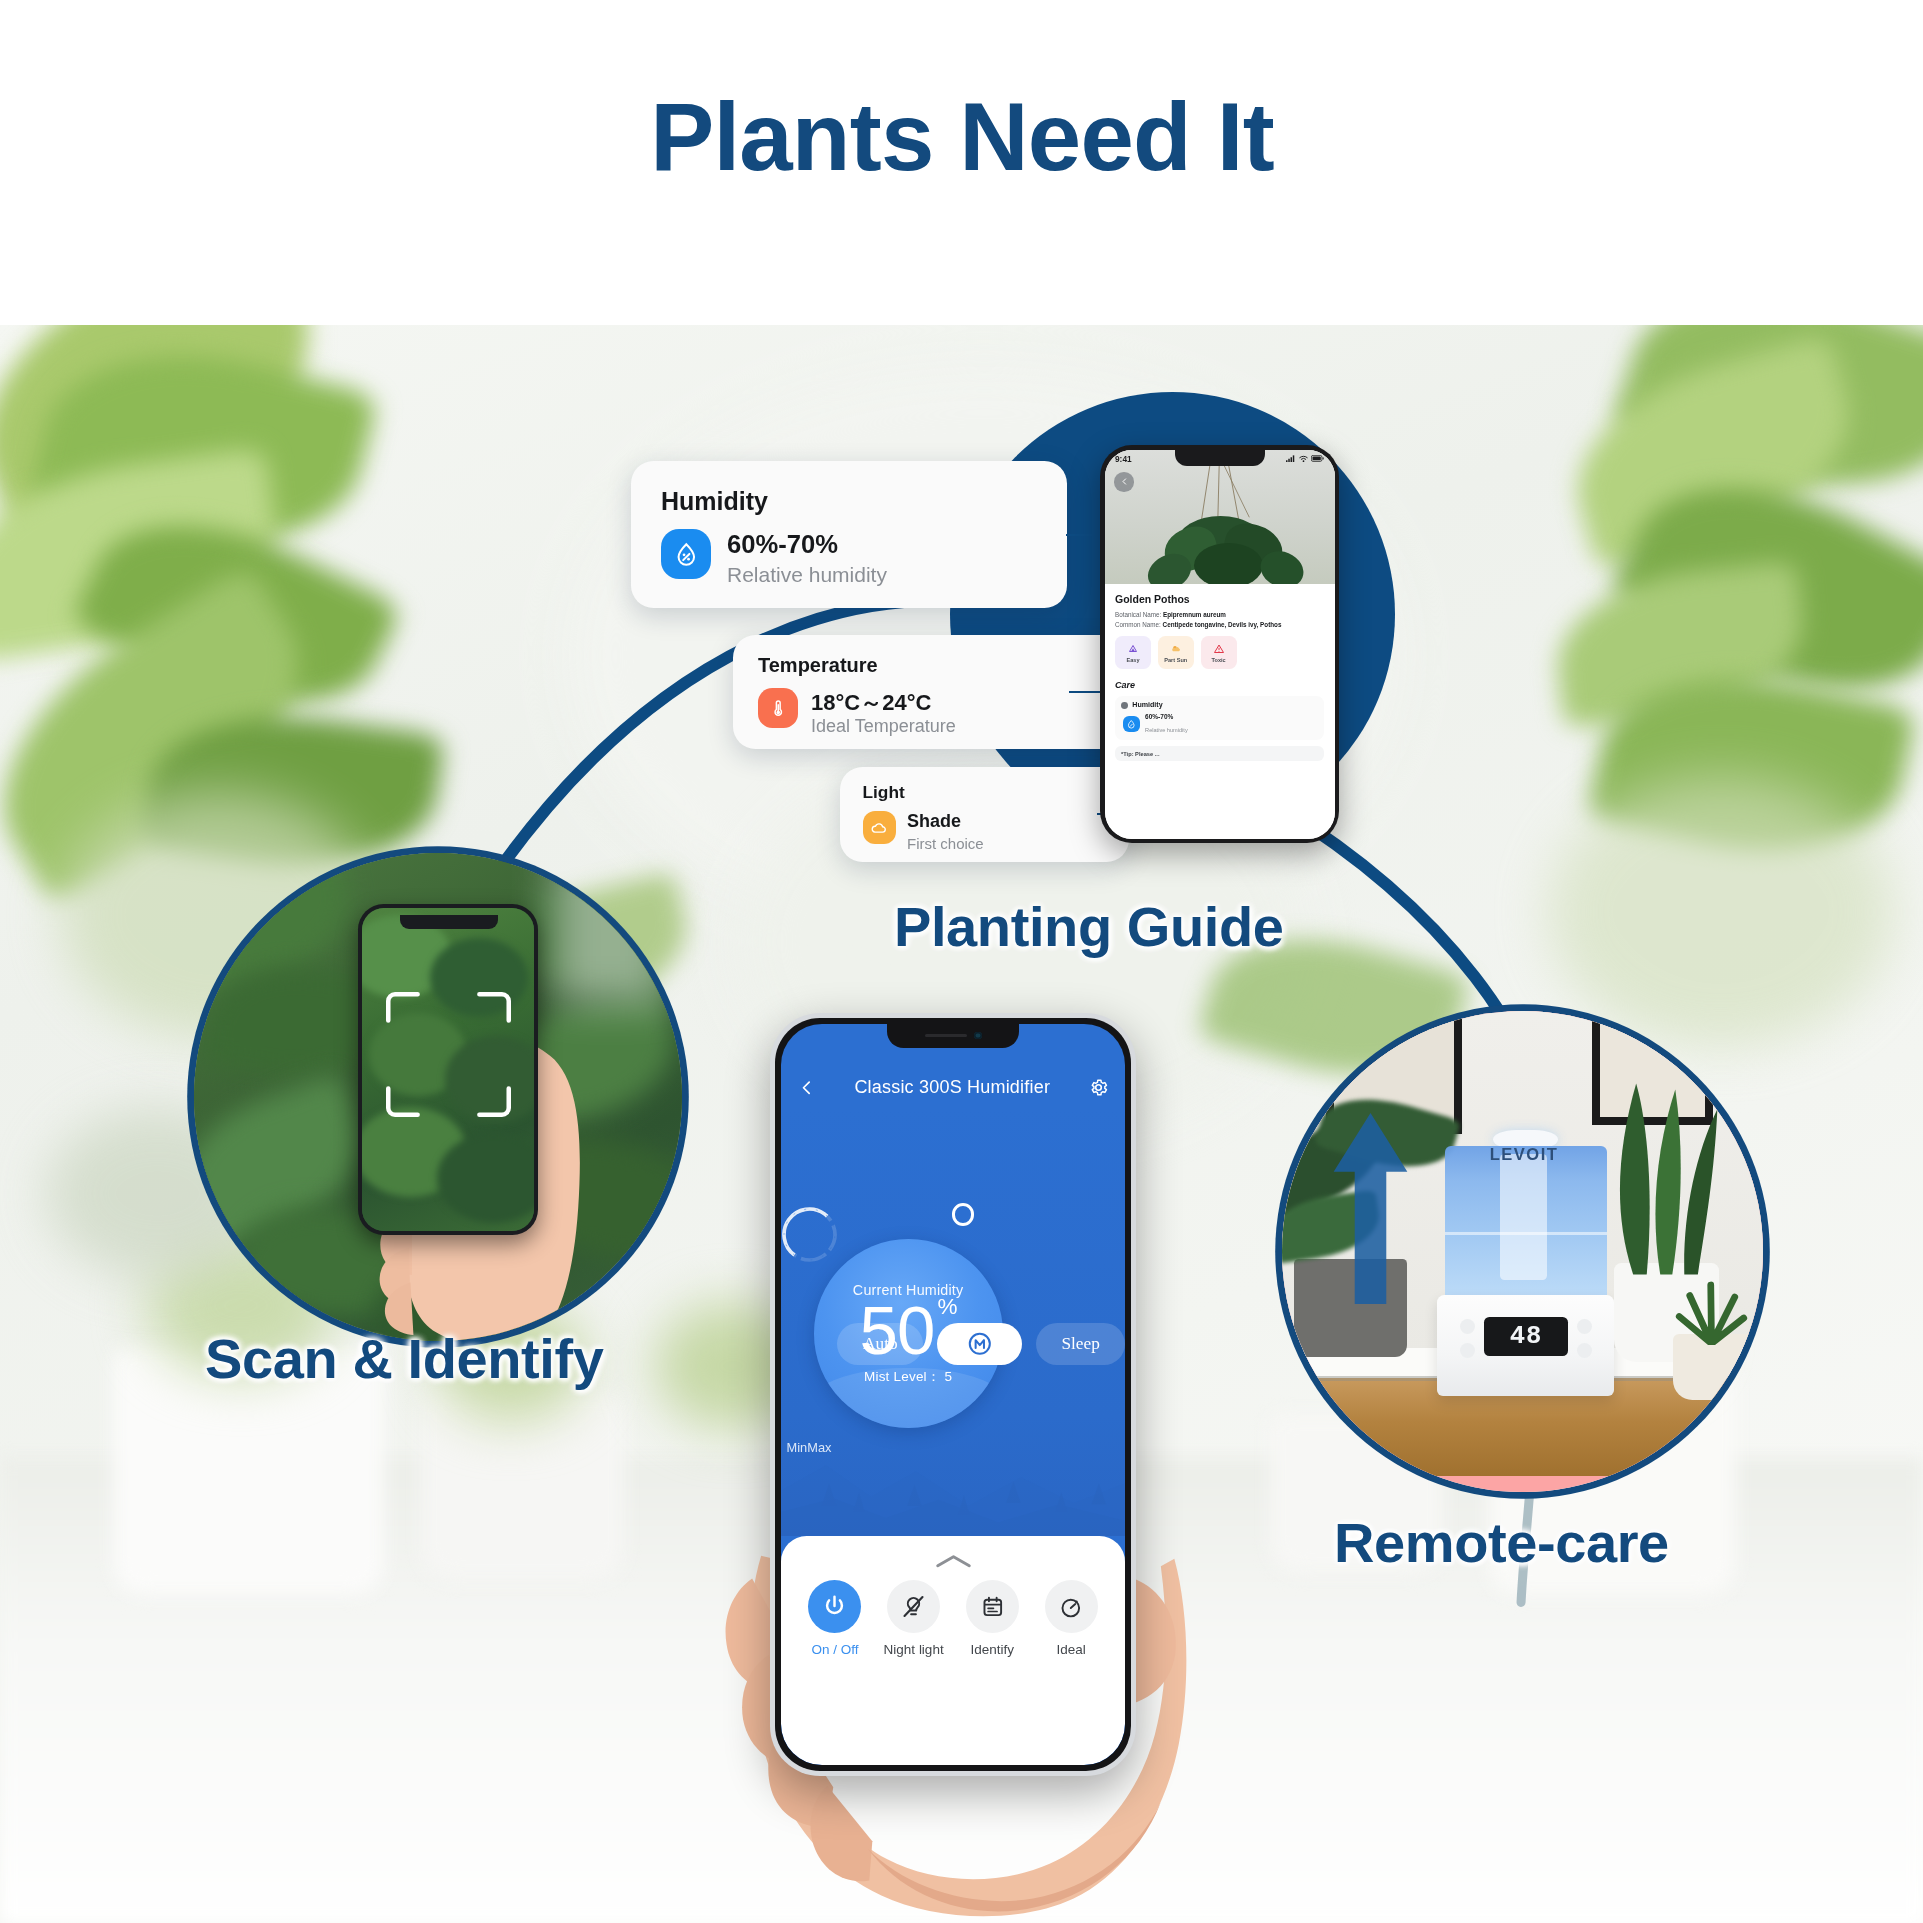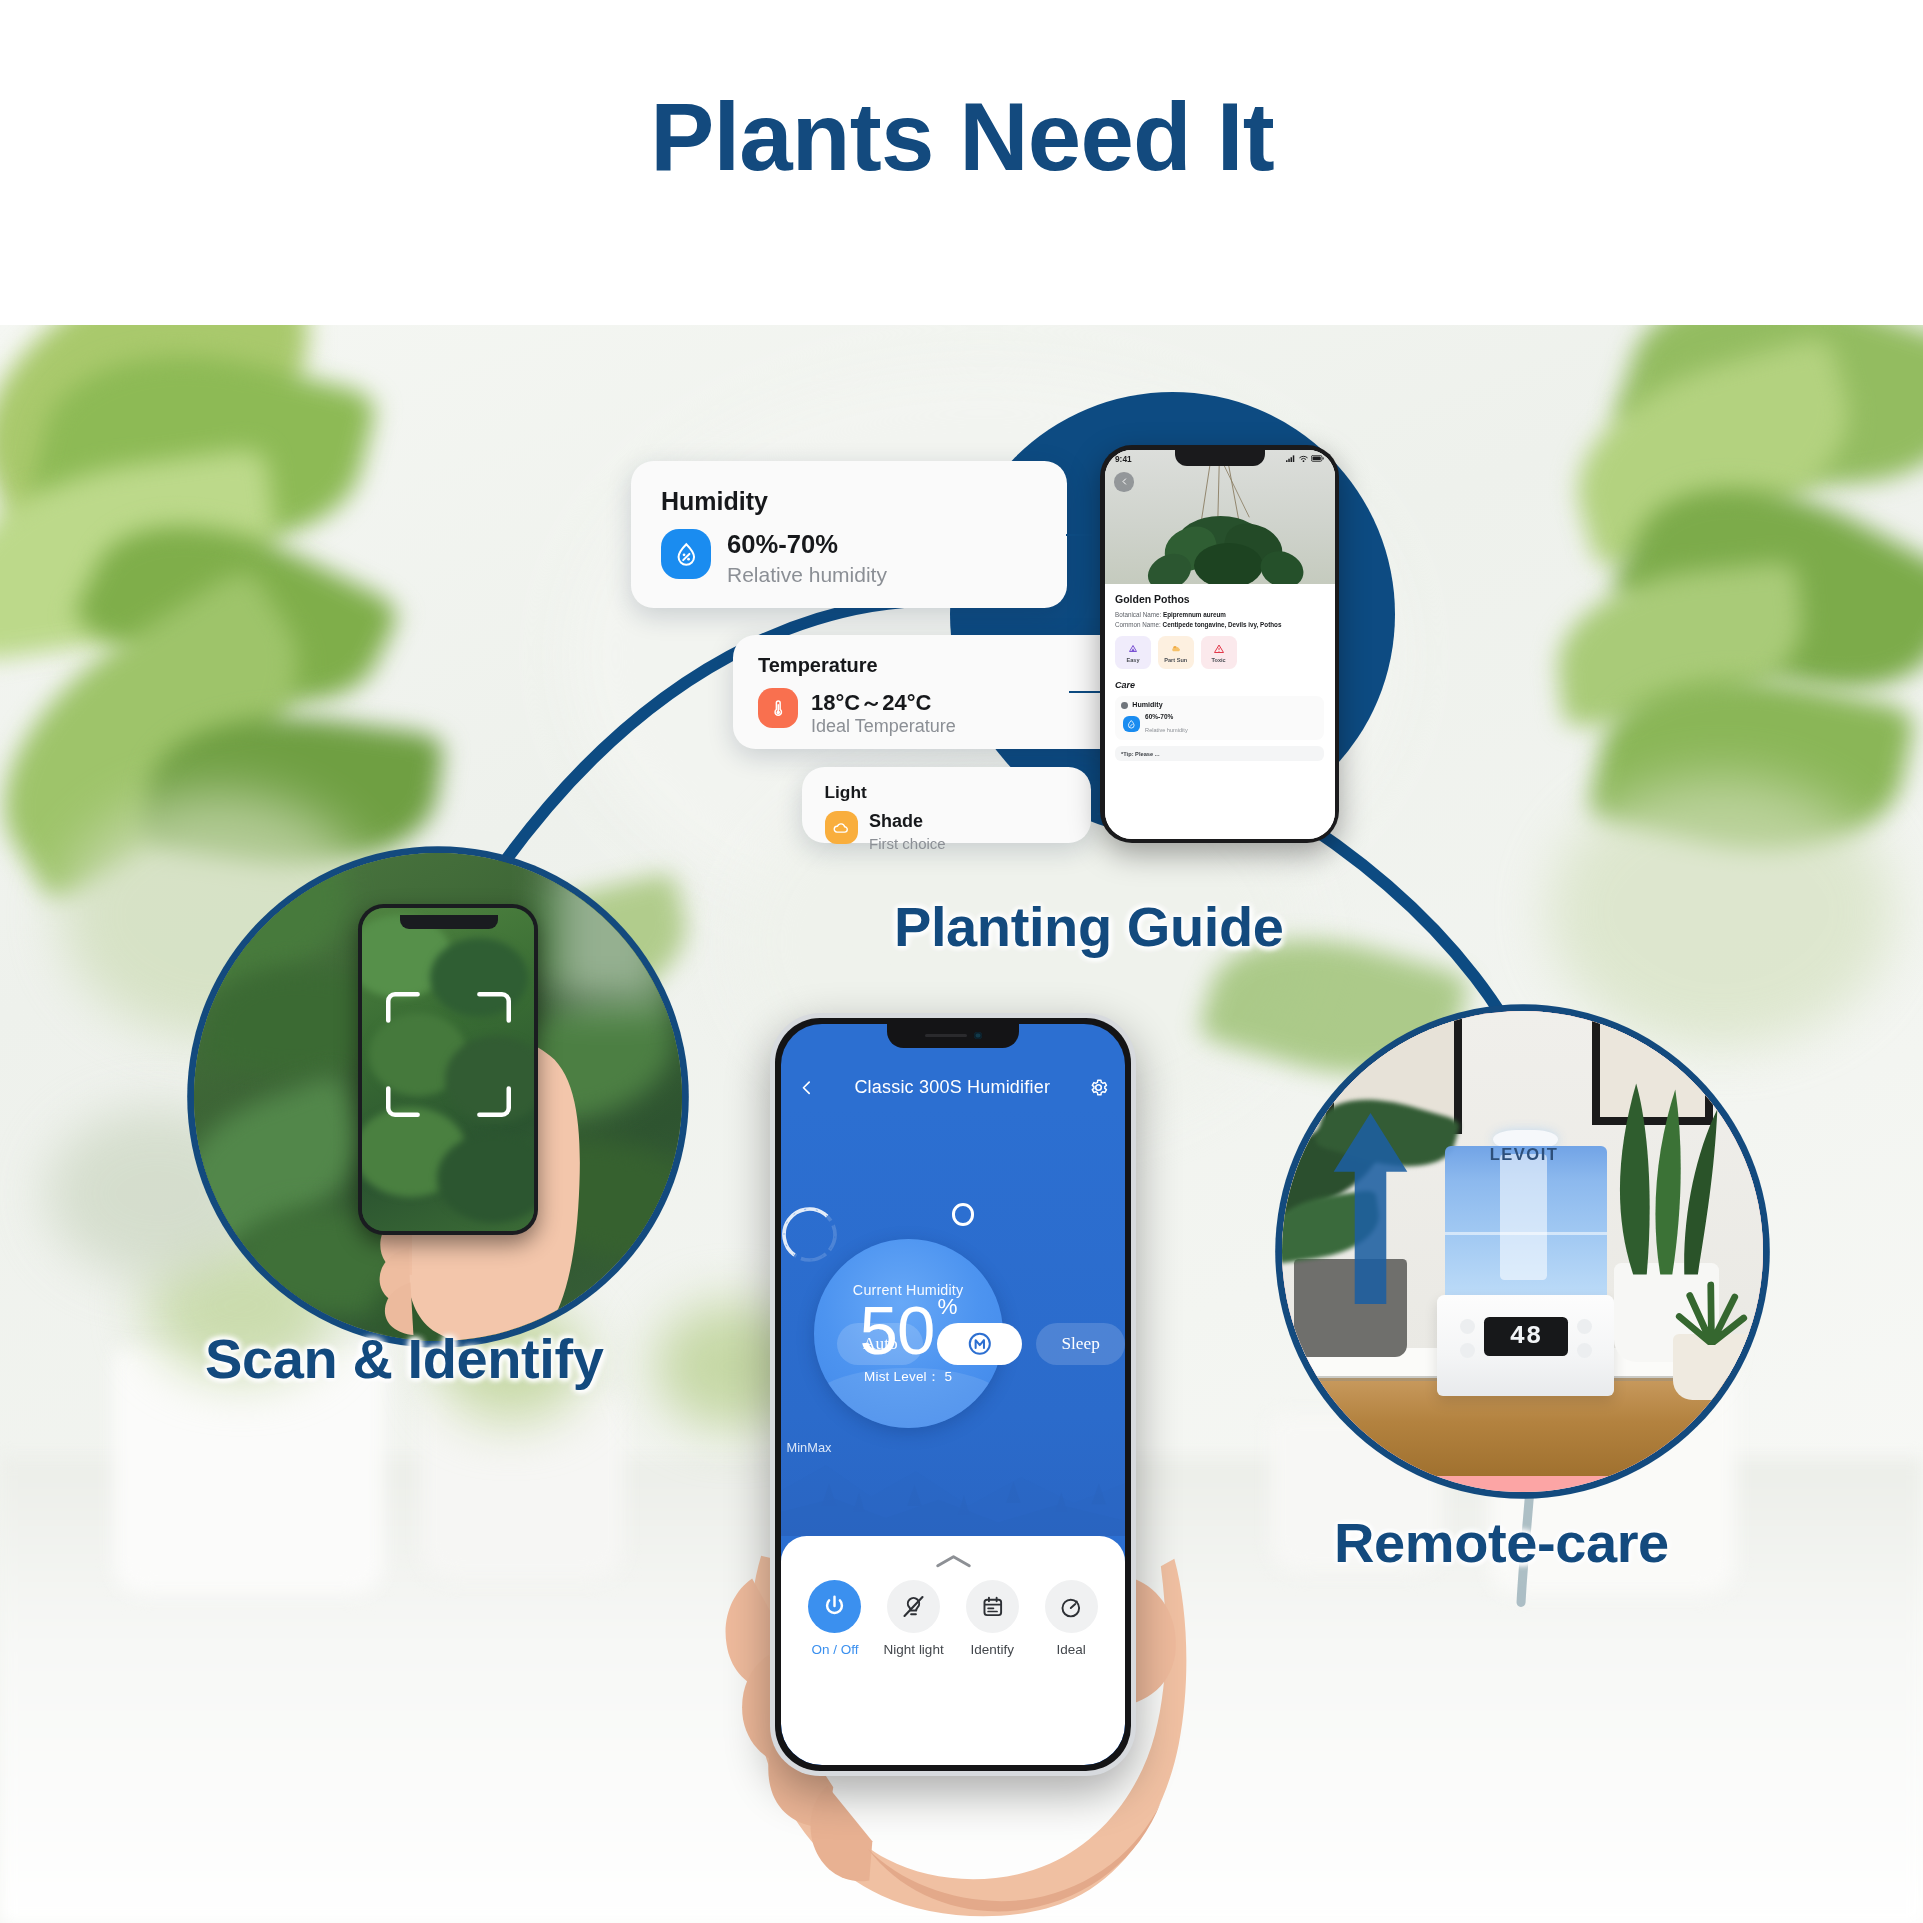--- a/index.html
+++ b/index.html
@@ -55,21 +55,21 @@
   .care-card .c-title{
     position:absolute;font-weight:700;color:#16181b;
   }
   .care-ico{
     position:absolute;border-radius:18px;display:flex;align-items:center;justify-content:center;
   }
   .care-val{position:absolute;font-weight:700;color:#16181b;}
   .care-sub{position:absolute;color:#8b8f95;}
   #card-humidity{left:631px;top:461px;width:436px;height:147px;}
   #card-temp{left:733px;top:635px;width:398px;height:114px;}
-  #card-light{left:802px;top:767px;width:289px;height:76px;}
+  #card-light{left:840px;top:767px;width:289px;height:95px;}
   
   #phone-pothos{
     position:absolute;left:1100px;top:445px;width:239px;height:398px;z-index:22;
     background:#1a1a1c;border-radius:32px;padding:4.5px;box-sizing:border-box;
     box-shadow:0 10.5px 30px rgba(0,0,0,.35);
   }
   #phone-pothos .pscreen{
     position:relative;width:100%;height:100%;border-radius:27px;overflow:hidden;background:#fff;
   }
   #pothos-hero{position:absolute;left:0;top:0;width:100%;height:139px;background:#d9dcd6;overflow:hidden;}

